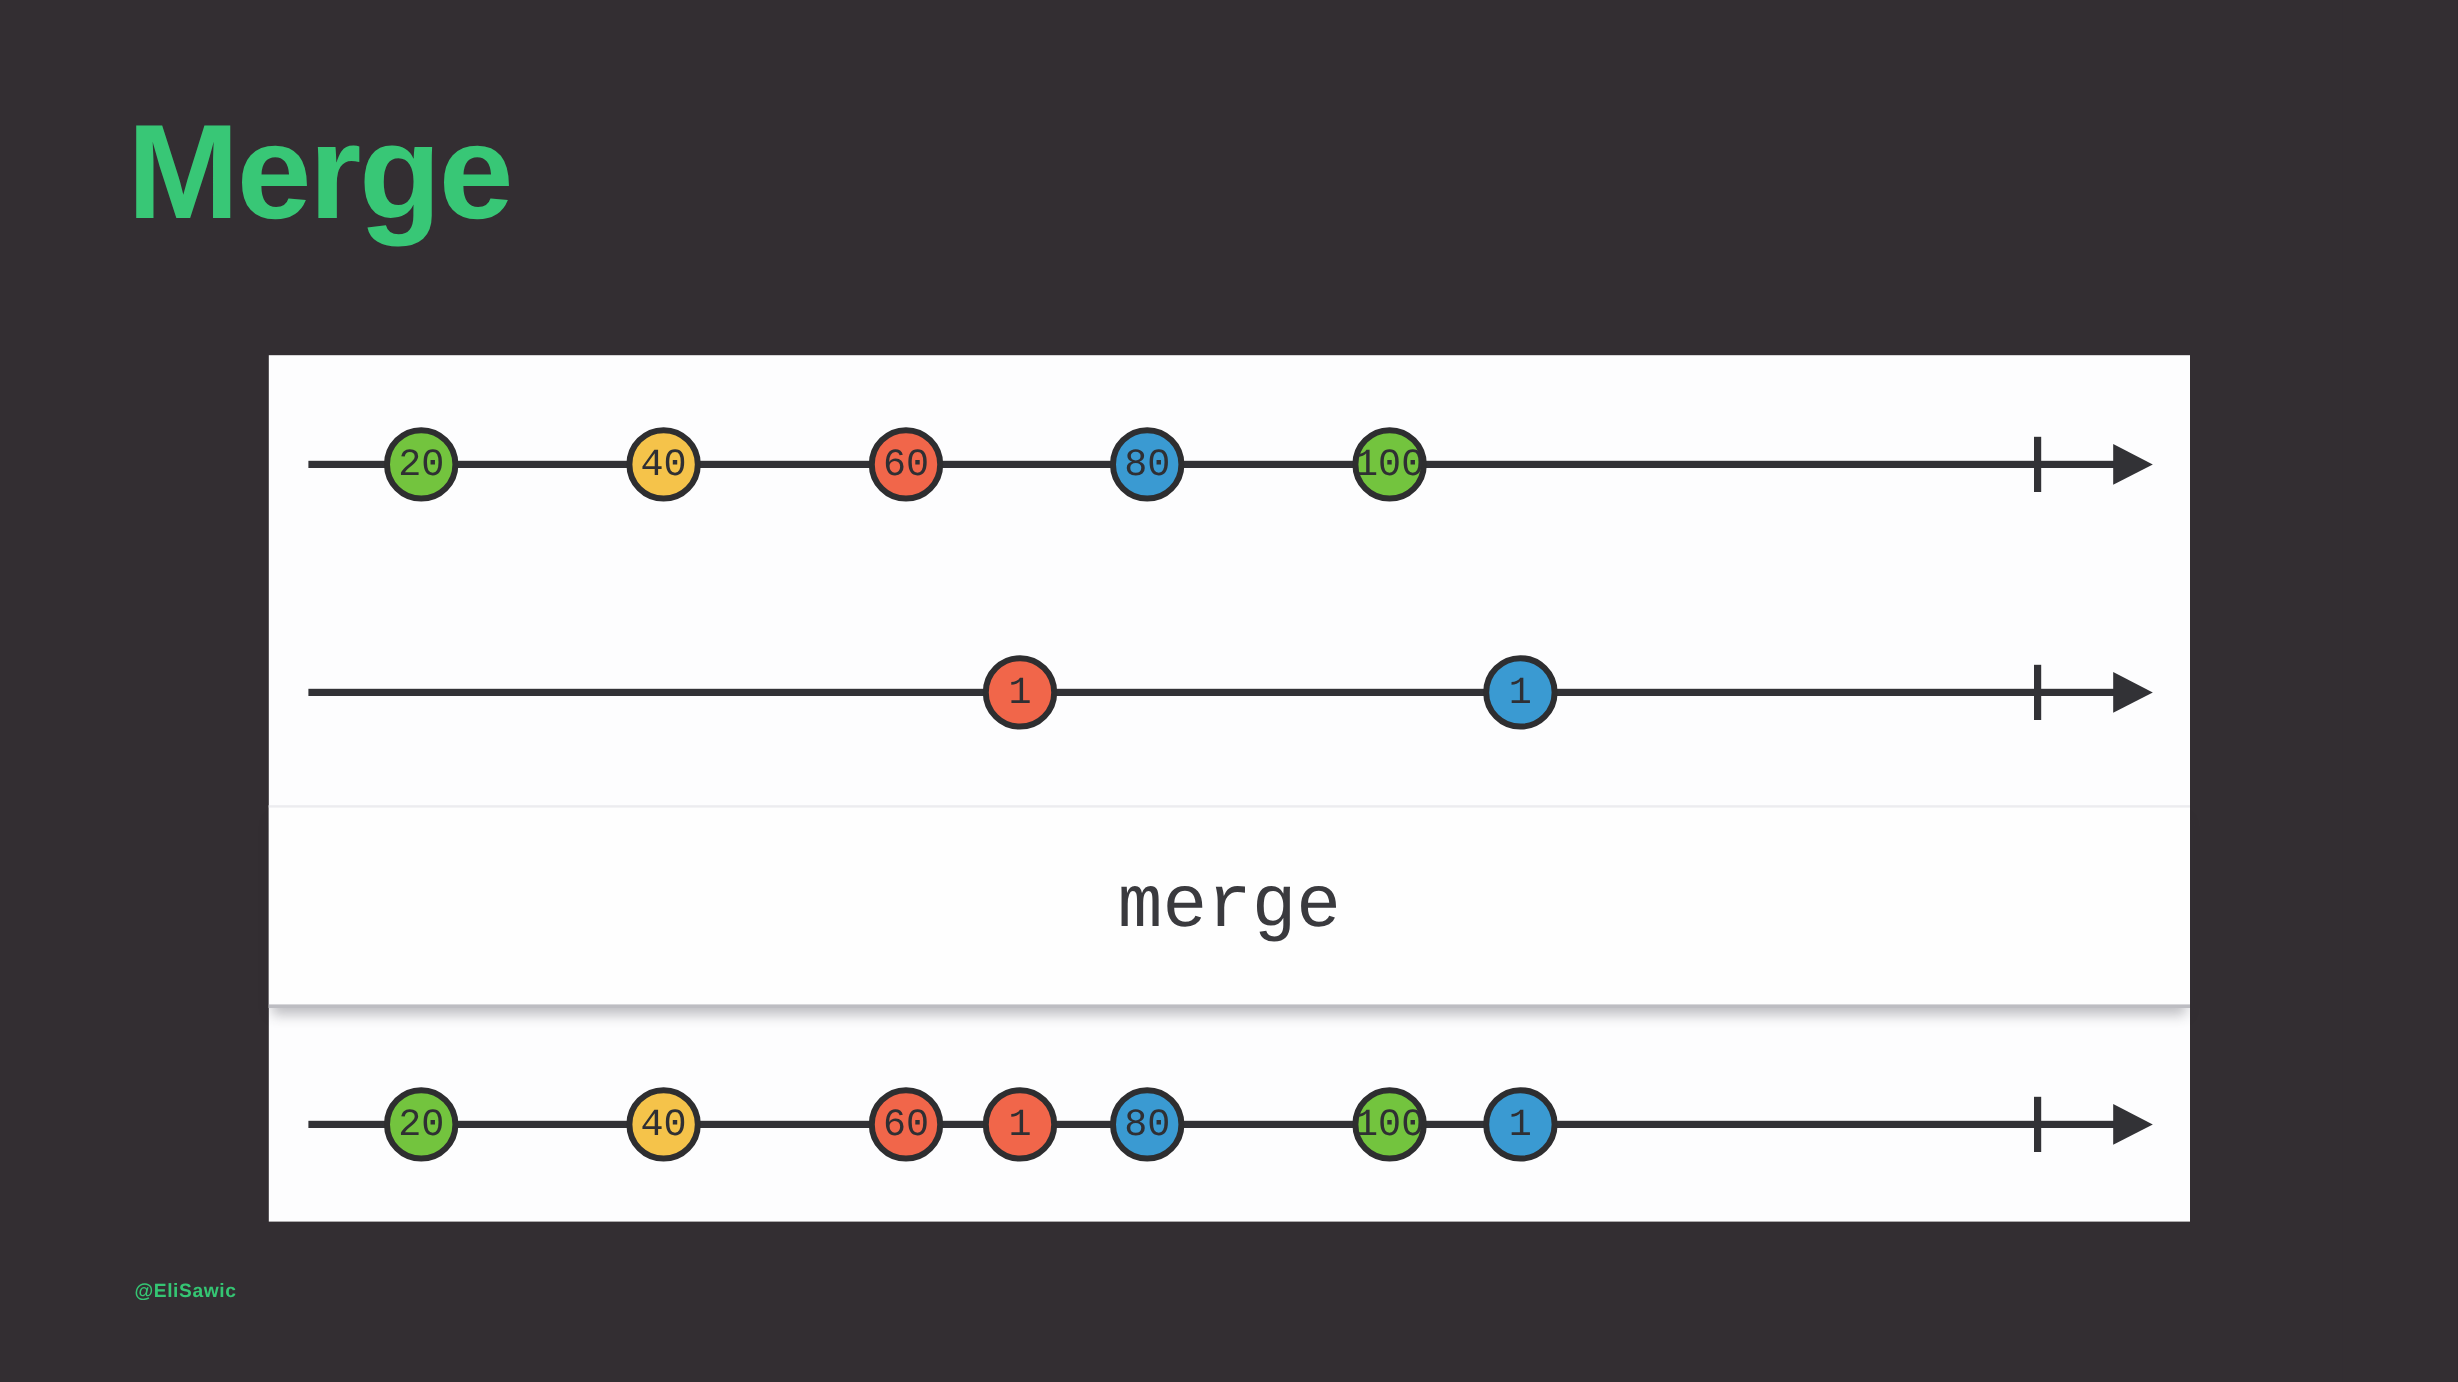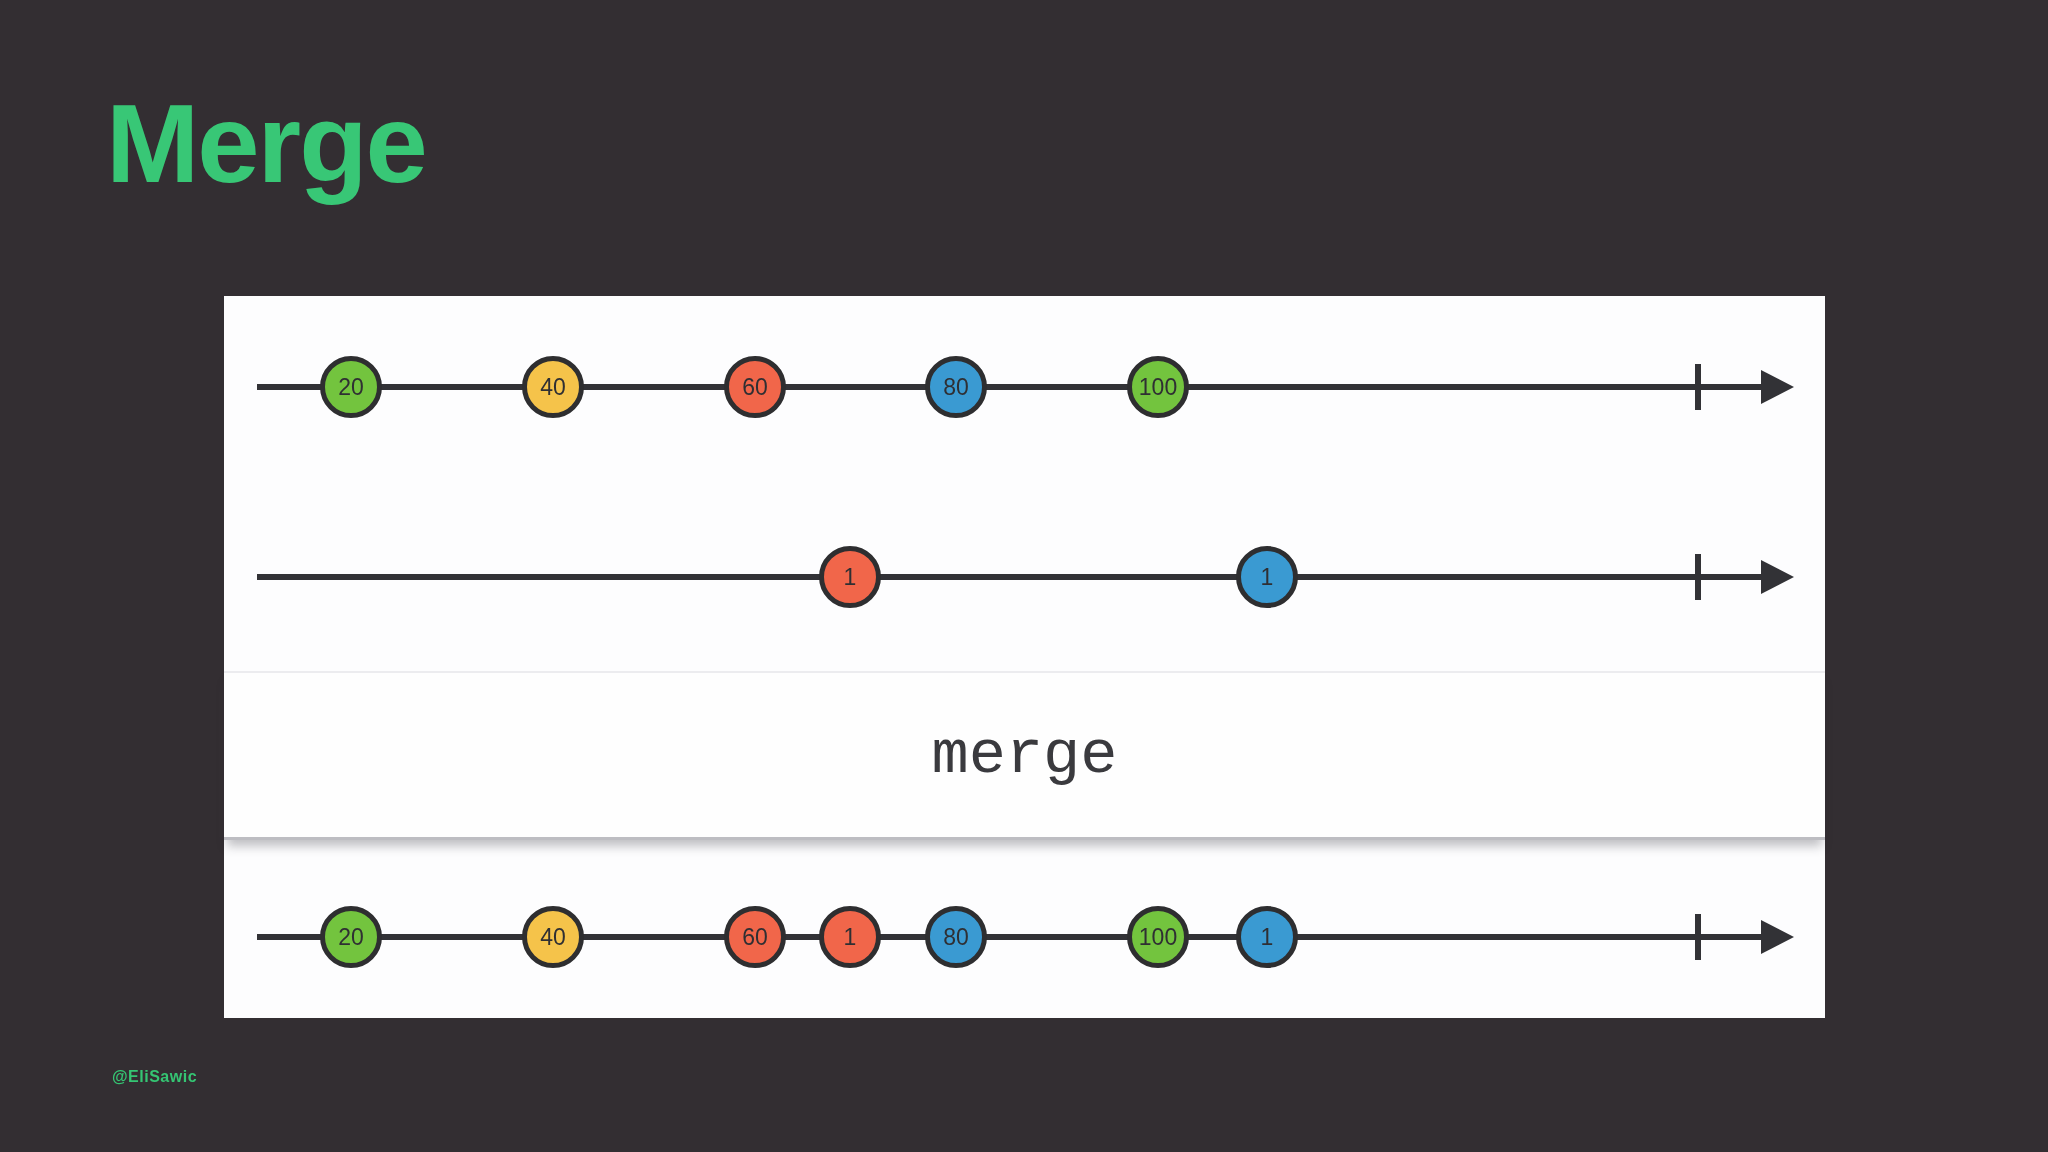--- a/index.html
+++ b/index.html
@@ -105,22 +105,22 @@
     width: 52px;
     height: 52px;
     border: 5px solid #2e2e30;
     border-radius: 50%;
     display: flex;
     align-items: center;
     justify-content: center;
     box-sizing: content-box;
   }
   .marble-label {
-    font-family: Liberation Sans, sans-serif;
-    font-size: 23px;
+    font-family: Liberation Mono, monospace;
+    font-size: 32px;
     color: #2f2f33;
     white-space: nowrap;
   }
 </style>
 </head>
 <body>
 
 <div class="slide">
 
   <div class="slide-title">Merge</div>

